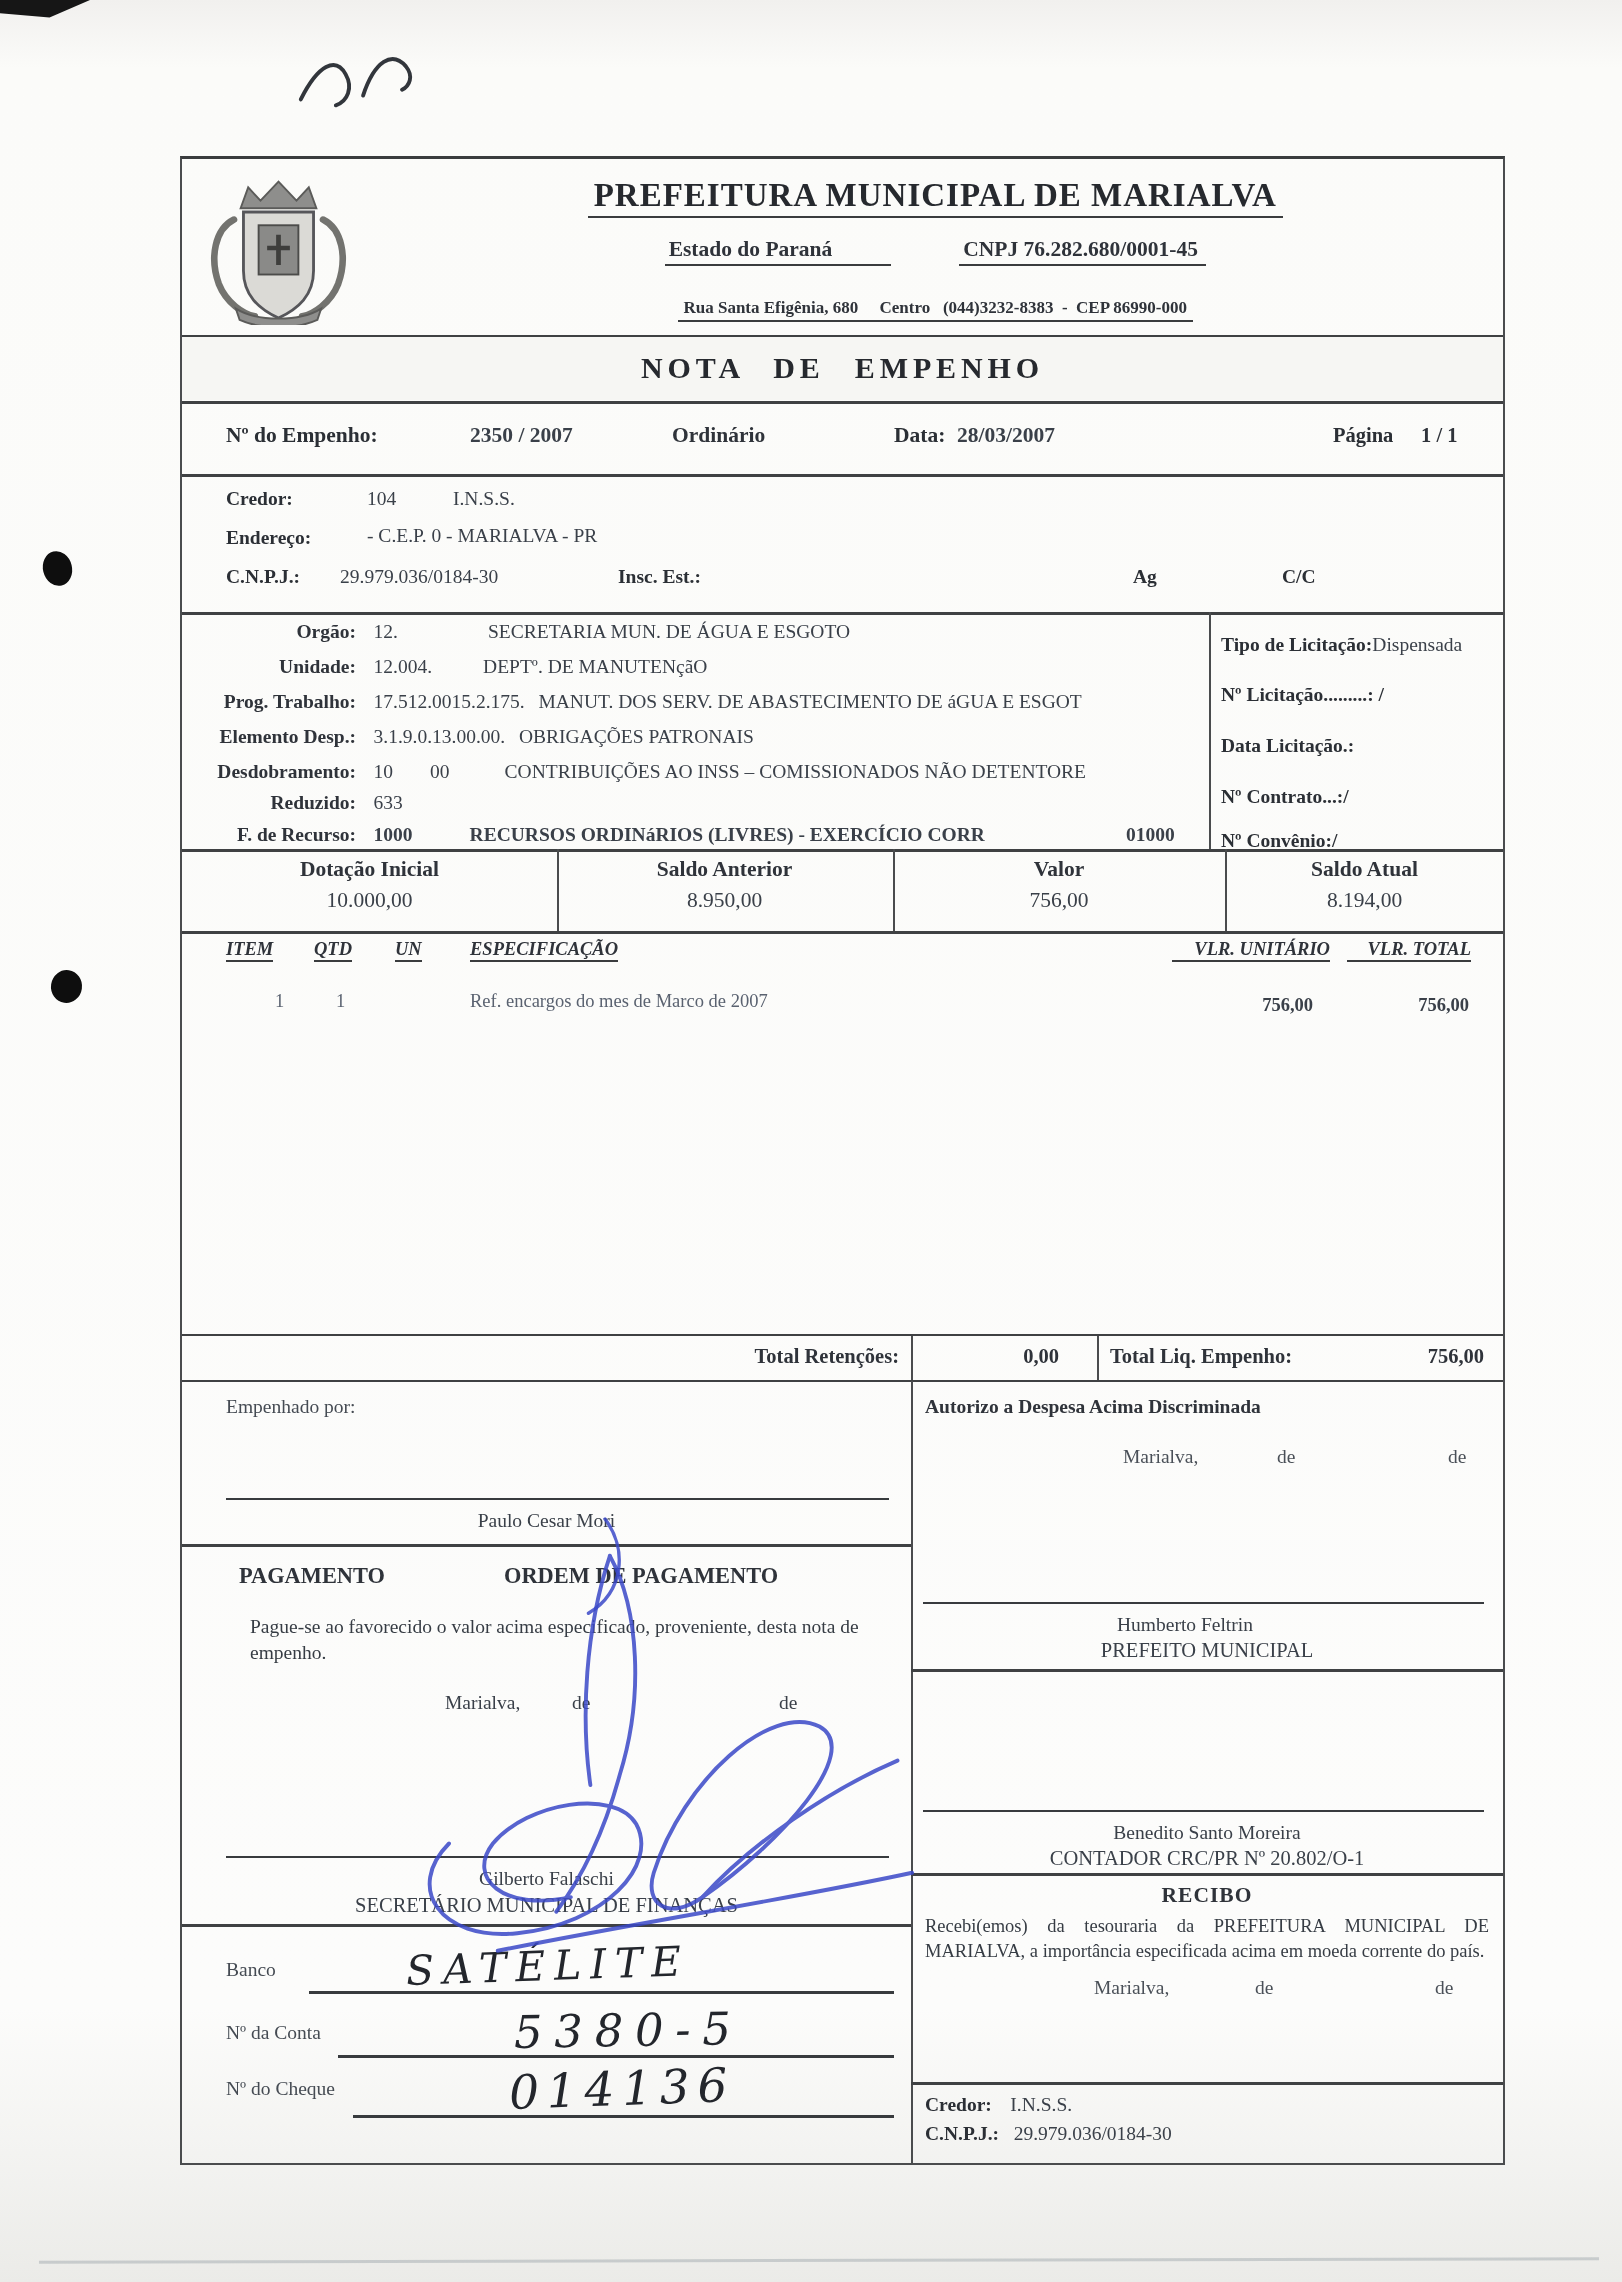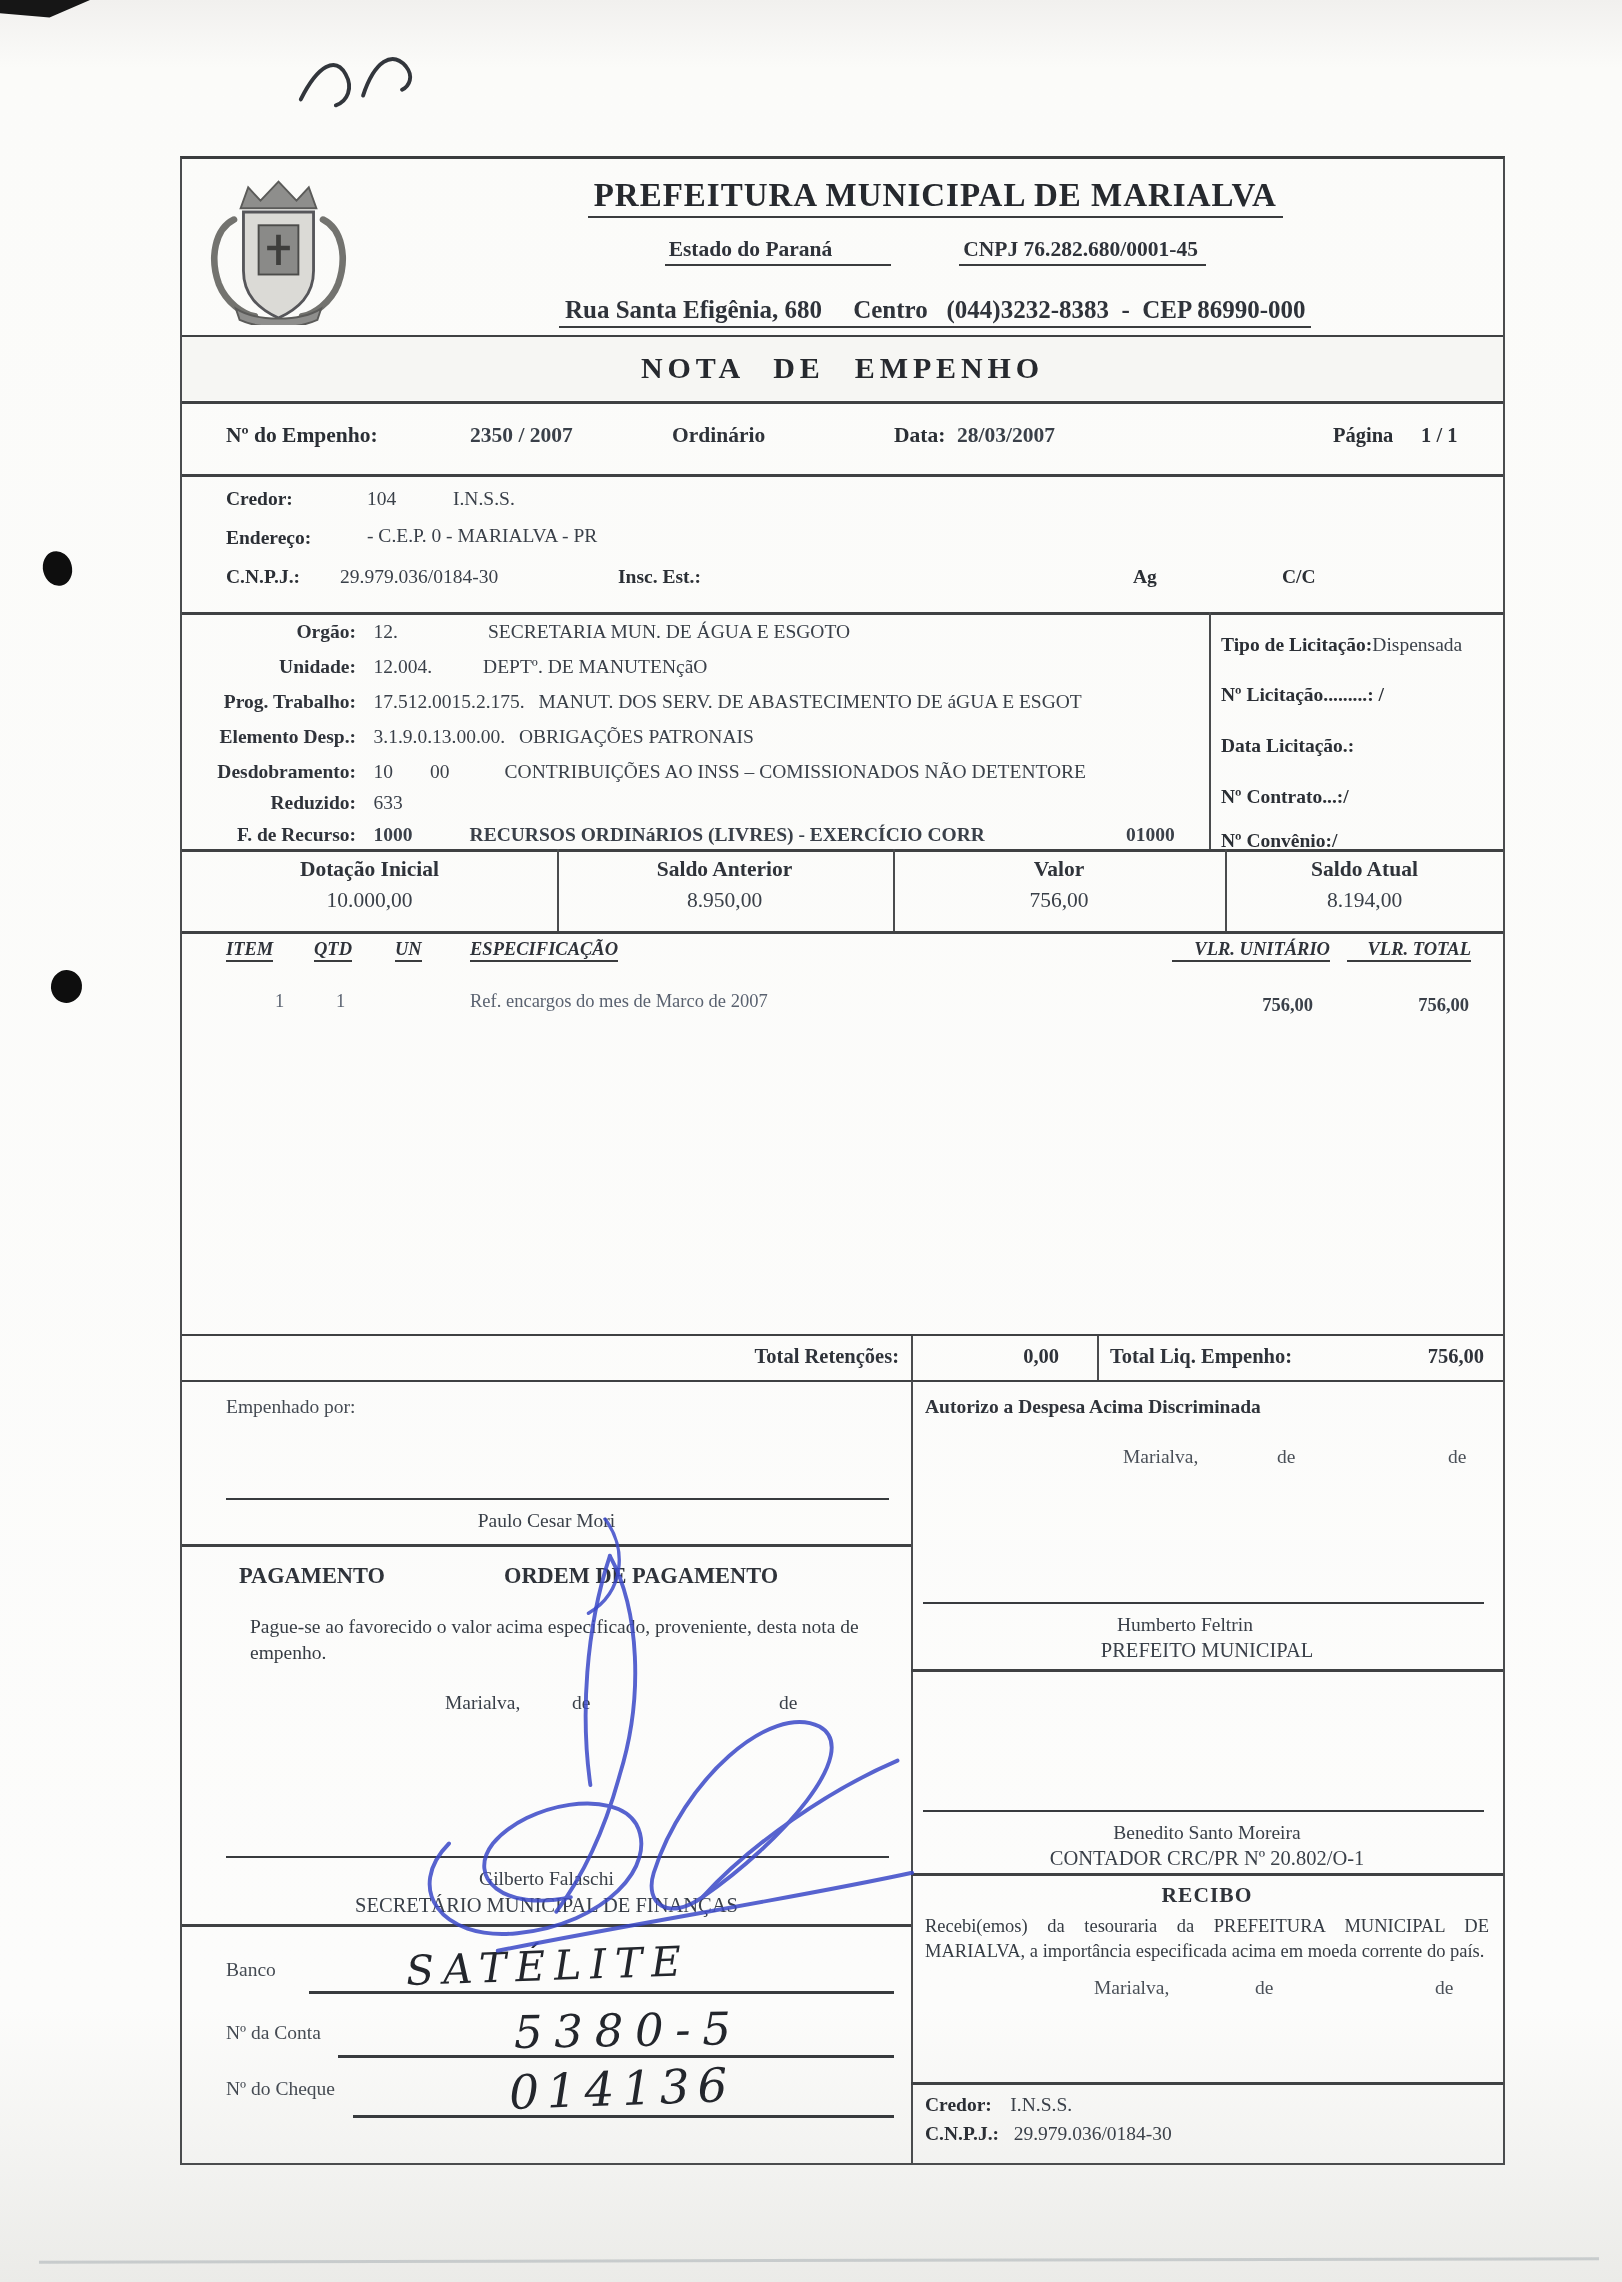--- a/index.html
+++ b/index.html
@@ -58,21 +58,21 @@
         <path d="M40 144 C62 158 108 158 130 144 L126 156 C104 166 66 166 44 156 Z" fill="#8e8e8c" stroke="#5b5b59" stroke-width="2"></path>
       </svg>
       <div class="abs center" style="left:205px;right:19.5px;top:17.6px;">
         <span class="u3 b" style="font-size:33px;letter-spacing:1px;color:#26292e;padding:0 5.9px 2px 5.9px;">PREFEITURA MUNICIPAL DE MARIALVA</span>
       </div>
       <div class="abs headrow" style="left:205px;right:19.5px;top:78px;gap:68px;">
         <span class="u3 b" style="font-size:21.5px;padding:0 59px 2px 3.9px;">Estado do Paraná</span>
         <span class="u3 b" style="font-size:21.5px;padding:0 7.8px 2px 3.9px;">CNPJ 76.282.680/0001-45</span>
       </div>
       <div class="abs center" style="left:205px;right:19.5px;top:137px;">
-        <span class="u3 b pre" style="font-size:25px;padding:0 5.9px 2px 5.9px;">Rua Santa Efigênia, 680     Centro   (044)3232-8383  -  CEP 86990-000</span>
+        <span class="u3 b pre" style="font-size:17px;padding:0 5.9px 2px 5.9px;">Rua Santa Efigênia, 680     Centro   (044)3232-8383  -  CEP 86990-000</span>
       </div>
     </div>
 
     <div class="hline" style="left:0;top:176px;width:100%;"></div>
     <div class="band center" style="top:178px;height:63px;background:#f6f6f3;">
       <span class="b" style="font-size:30px;letter-spacing:4.9px;word-spacing:17.6px;line-height:62px;color:#26292e;">NOTA DE EMPENHO</span>
     </div>
     <div class="hline" style="left:0;top:242px;width:100%;"></div>
 
     <div class="band" style="top:242px;height:73px;font-size:21.5px;">

